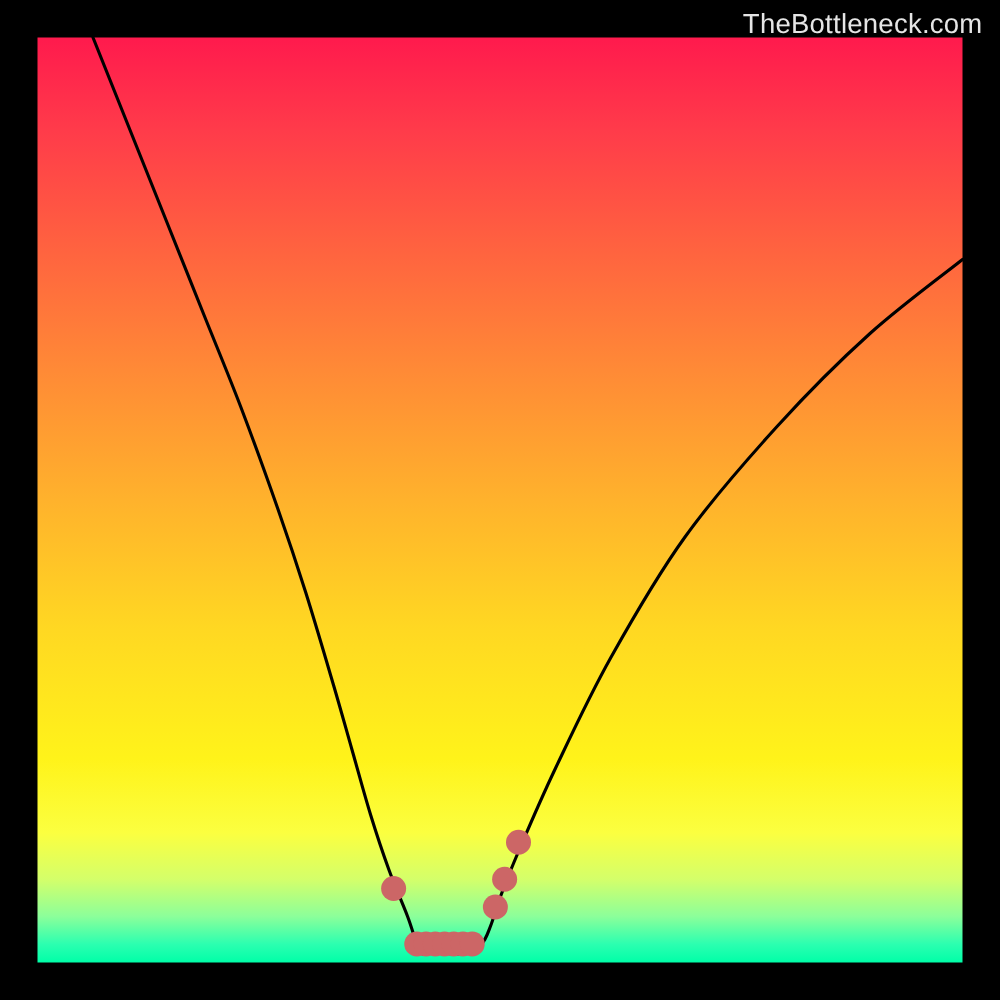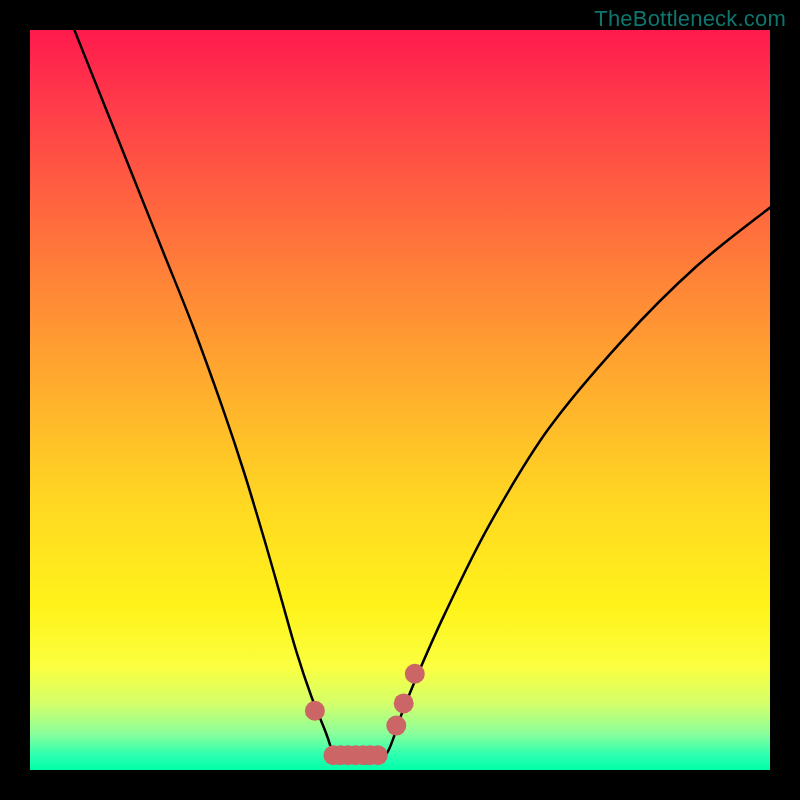--- a/index.html
+++ b/index.html
@@ -37,21 +37,21 @@
       #d4ff6a 91%,
       #8cff9a 95%,
       #2cffb0 98%,
       #00ffa8 100%
     );
   }
   .watermark {
     position: absolute;
     top: 6px;
     right: 14px;
-    color: #0f766e;
+    color: #e5e5e5;
     font-size: 22px;
     font-weight: 500;
     letter-spacing: 0.2px;
     user-select: none;
   }
   svg.curve {
     position: absolute;
     left: 0;
     top: 0;
     width: 740px;

